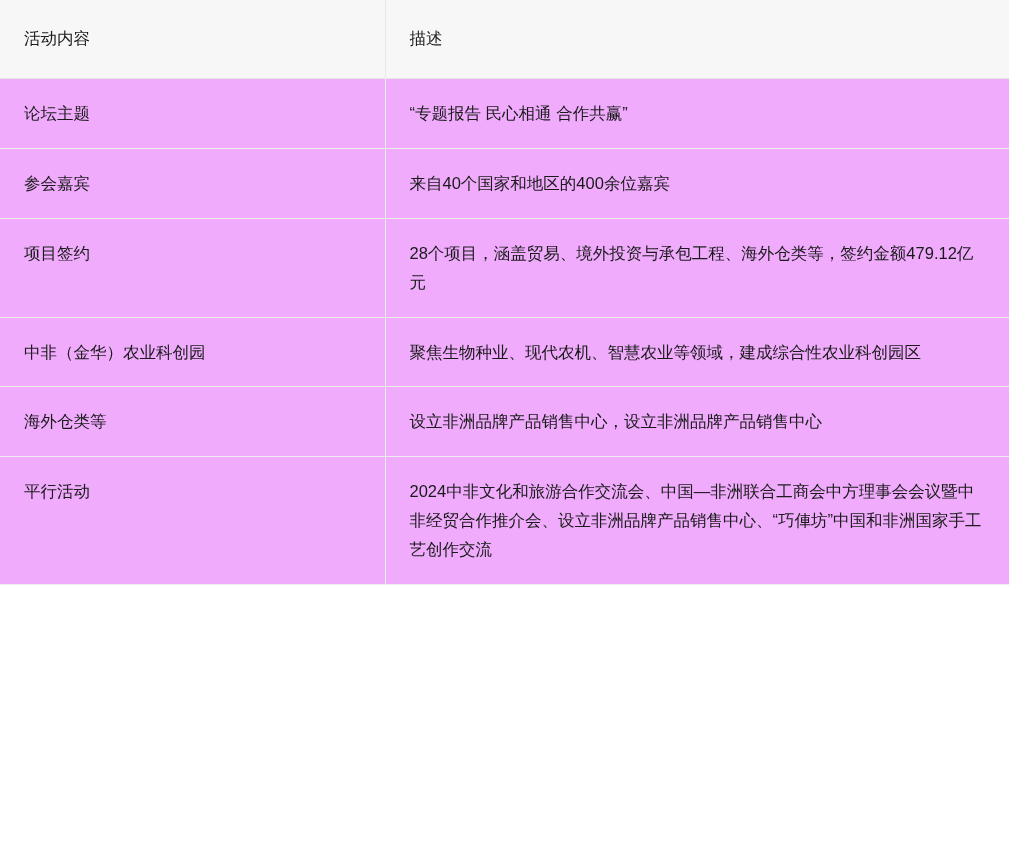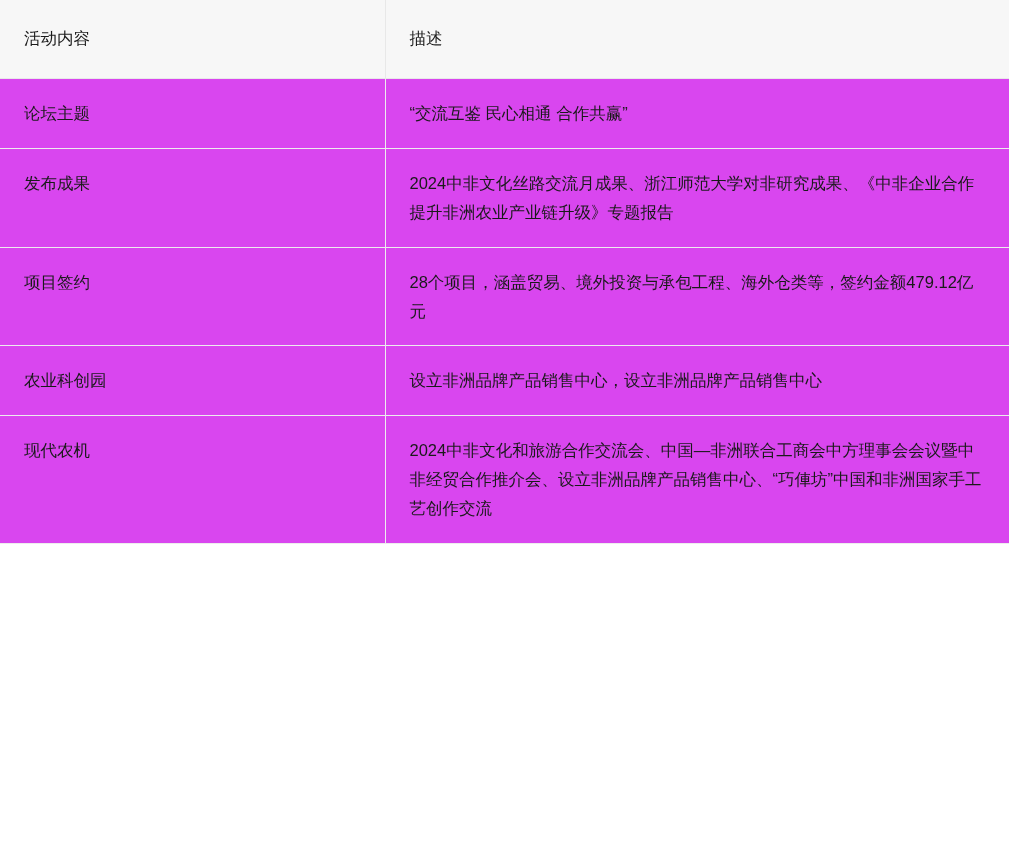--- a/index.html
+++ b/index.html
@@ -38,21 +38,21 @@
   table.data-table thead th.cell-activity {
     border-right: 1px solid #e8e8e8;
   }
   table.data-table tbody td {
     font-size: 16.5px;
     color: #1a1a1a;
     padding: 20px 24px 20px 24px;
     border-bottom: 1px solid #ededed;
     vertical-align: top;
     line-height: 1.75;
-    background: #d946ef;
+    background: #f0abfc;
   }
   table.data-table tbody td.cell-activity {
     border-right: 1px solid #ededed;
     white-space: nowrap;
   }
   table.data-table tbody tr:last-child td {
     border-bottom: 1px solid #ededed;
   }
 </style>
 </head>
@@ -66,33 +66,37 @@
     </colgroup>
     <thead>
       <tr>
         <th class="cell-activity">活动内容</th>
         <th class="cell-desc">描述</th>
       </tr>
     </thead>
     <tbody>
       <tr>
         <td class="cell-activity">论坛主题</td>
-        <td class="cell-desc">“交流互鉴 民心相通 合作共赢”</td>
+        <td class="cell-desc">“专题报告 民心相通 合作共赢”</td>
       </tr>
       <tr>
-        <td class="cell-activity">发布成果</td>
-        <td class="cell-desc">2024中非文化丝路交流月成果、浙江师范大学对非研究成果、《中非企业合作提升非洲农业产业链升级》专题报告</td>
+        <td class="cell-activity">参会嘉宾</td>
+        <td class="cell-desc">来自40个国家和地区的400余位嘉宾</td>
       </tr>
       <tr>
         <td class="cell-activity">项目签约</td>
         <td class="cell-desc">28个项目，涵盖贸易、境外投资与承包工程、海外仓类等，签约金额479.12亿元</td>
       </tr>
       <tr>
-        <td class="cell-activity">农业科创园</td>
+        <td class="cell-activity">中非（金华）农业科创园</td>
+        <td class="cell-desc">聚焦生物种业、现代农机、智慧农业等领域，建成综合性农业科创园区</td>
+      </tr>
+      <tr>
+        <td class="cell-activity">海外仓类等</td>
         <td class="cell-desc">设立非洲品牌产品销售中心，设立非洲品牌产品销售中心</td>
       </tr>
       <tr>
-        <td class="cell-activity">现代农机</td>
+        <td class="cell-activity">平行活动</td>
         <td class="cell-desc">2024中非文化和旅游合作交流会、中国—非洲联合工商会中方理事会会议暨中非经贸合作推介会、设立非洲品牌产品销售中心、“巧俥坊”中国和非洲国家手工艺创作交流</td>
       </tr>
     </tbody>
   </table>
 </div>
 
 </body></html>

